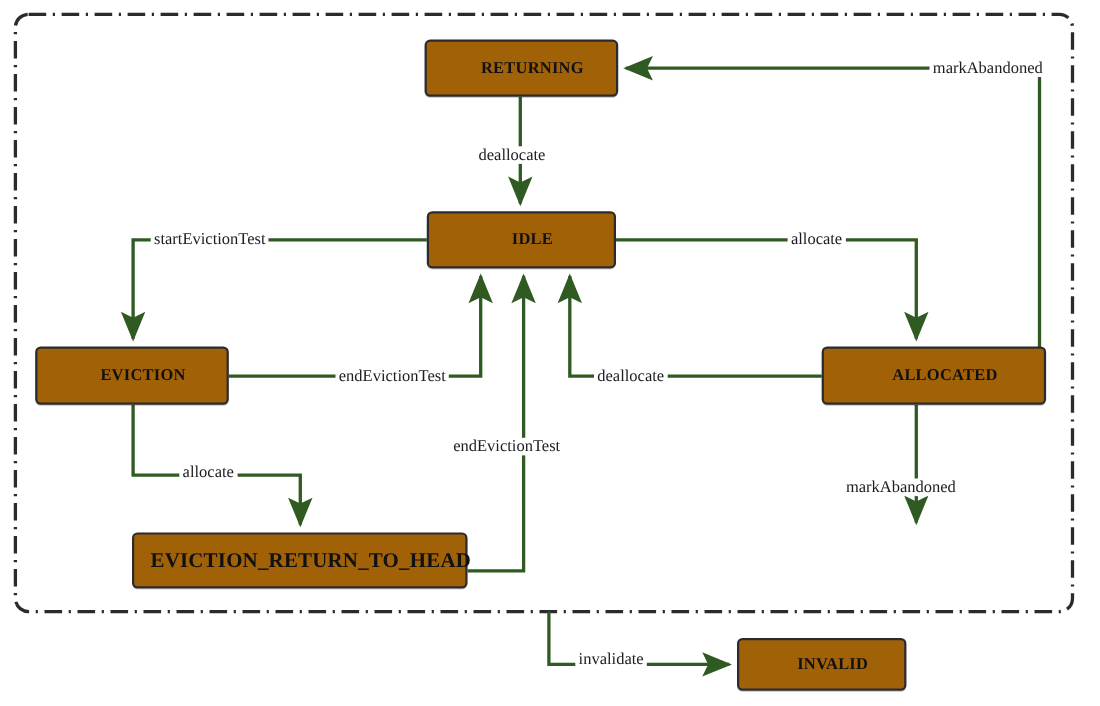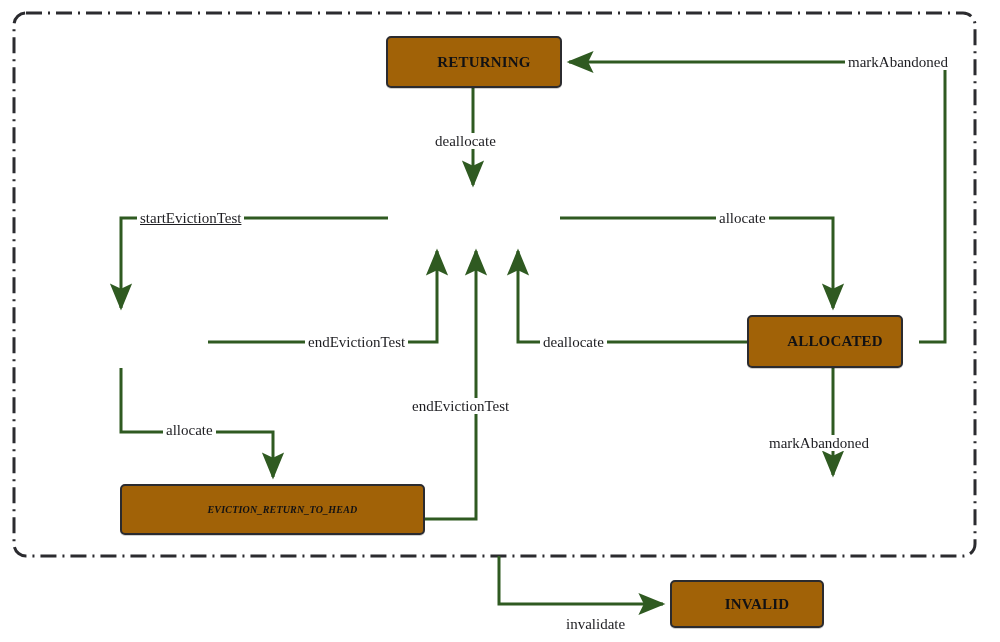--- a/index.html
+++ b/index.html
@@ -37,22 +37,21 @@
     font-family: "Liberation Serif", serif;
     font-weight: bold;
     font-size: 15px;
     letter-spacing: 0.2px;
     color: #111114;
     box-shadow: 0 1px 0 rgba(0,0,0,0.18);
     z-index: 3;
     padding-left: 20px;
   }
   .node.small-label {
-    font-size: 10px;
-    font-style: italic;
+    font-size: 19px;
   }
   .edge-label {
     position: absolute;
     font-family: "Liberation Serif", serif;
     font-size: 15px;
     color: #1d1d21;
     background: #ffffff;
     white-space: nowrap;
     padding: 0 3px;
     line-height: 16px;
@@ -94,48 +93,54 @@
       <path d="M833,368 L833,475" marker-end="url(#ah)"></path>
 
       <path d="M499,556 L499,604 L663,604" marker-end="url(#ah)"></path>
     </g>
   </svg>
 
   <div class="node" style="left:386px; top:36px; width:176px; height:52px;">
     <span>RETURNING</span>
   </div>
 
+  <div class="node" style="left:388px; top:192px; width:172px; height:52px;">
+    <span>IDLE</span>
+  </div>
 
+  <div class="node" style="left:32px; top:315px; width:176px; height:53px;">
+    <span>EVICTION</span>
+  </div>
 
   <div class="node small-label" style="left:120px; top:484px; width:305px; height:51px;">
     <span>EVICTION_RETURN_TO_HEAD</span>
   </div>
 
-  <div class="node" style="left:747px; top:315px; width:156px; height:53px;">
+  <div class="node" style="left:747px; top:315px; width:204px; height:53px;">
     <span>ALLOCATED</span>
   </div>
 
 
   <div class="node" style="left:670px; top:580px; width:154px; height:48px;">
     <span>INVALID</span>
   </div>
 
   <div class="edge-label" style="left:432px; top:133px;">deallocate</div>
 
-  <div class="edge-label" style="left:137px; top:210px;text-decoration:underline;">startEvictionTest</div>
+  <div class="edge-label" style="left:137px; top:210px;">startEvictionTest</div>
 
   <div class="edge-label" style="left:305px; top:334px;">endEvictionTest</div>
 
   <div class="edge-label" style="left:163px; top:422px;">allocate</div>
 
   <div class="edge-label" style="left:409px; top:398px;">endEvictionTest</div>
 
   <div class="edge-label" style="left:716px; top:210px;">allocate</div>
 
   <div class="edge-label" style="left:540px; top:334px;">deallocate</div>
 
   <div class="edge-label" style="left:845px; top:54px;">markAbandoned</div>
 
   <div class="edge-label" style="left:766px; top:435px;">markAbandoned</div>
 
-  <div class="edge-label" style="left:523px; top:616px;margin-left:40px;">invalidate</div>
+  <div class="edge-label" style="left:523px; top:592px;">invalidate</div>
 
 </div>
 
 </body></html>

